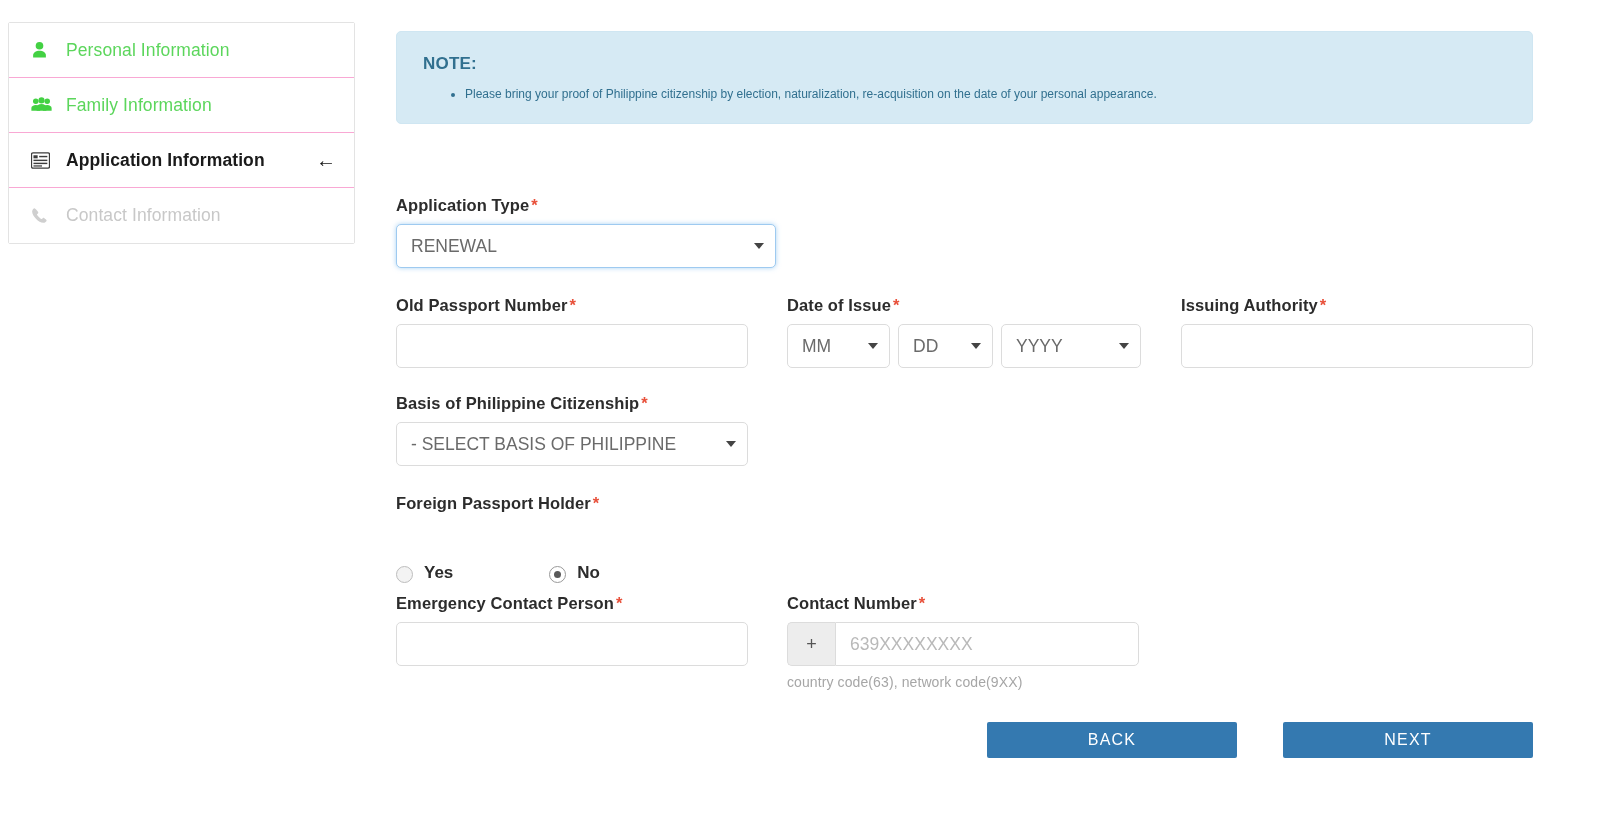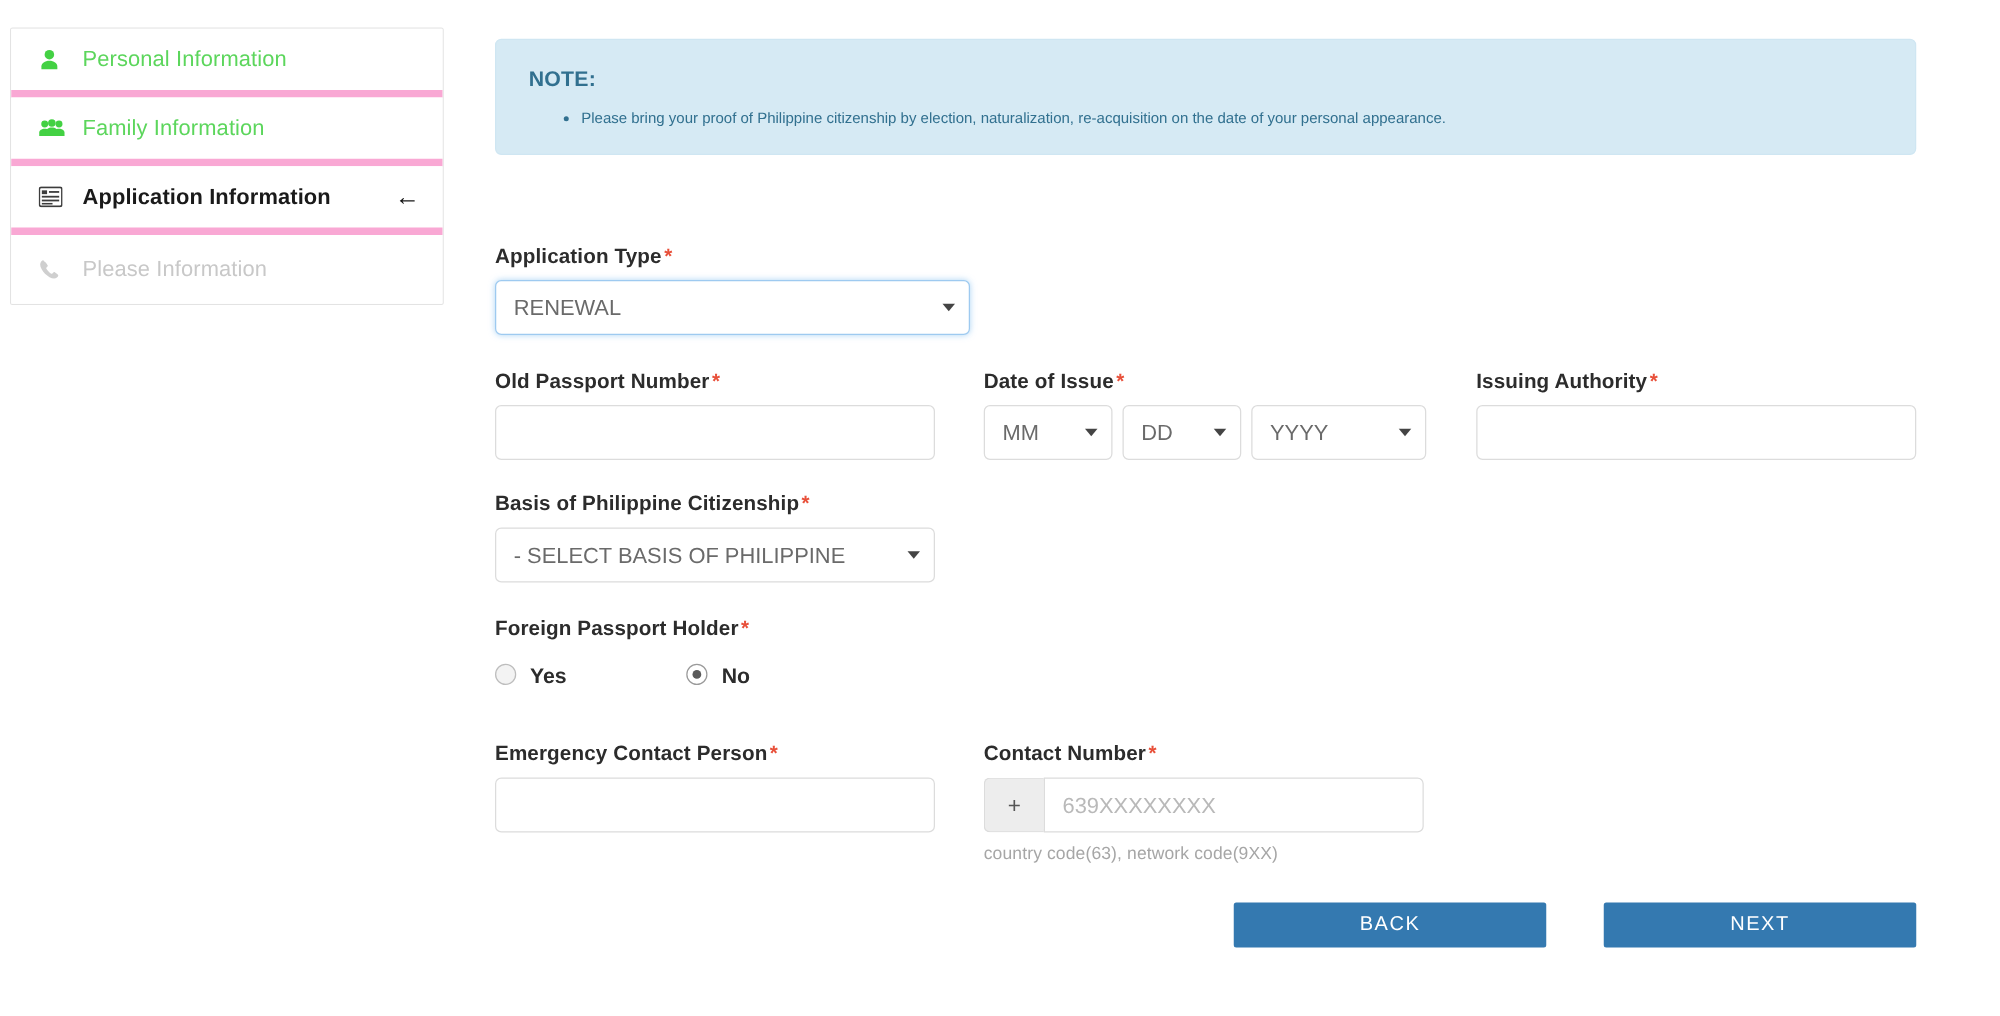--- a/index.html
+++ b/index.html
@@ -28,21 +28,21 @@
     width: 347px;
     background: #ffffff;
     border: 1px solid #e3e3e3;
     border-radius: 2px;
   }
   .side-item {
     display: flex;
     align-items: center;
     height: 55px;
     padding: 0 18px 0 22px;
-    border-bottom: 6px solid #f9a8d4;
+    border-bottom: 1px solid #f9a8d4;
     font-size: 17.5px;
     letter-spacing: .1px;
     cursor: pointer;
     background: #fff;
   }
   .side-item:last-child { border-bottom: none; }
   .side-ico {
     width: 24px;
     min-width: 24px;
     margin-right: 11px;
@@ -148,21 +148,21 @@
     border-right: 5px solid transparent;
     border-top: 6px solid #444;
     pointer-events: none;
   }
 
   
   .blk { position: absolute; }
 
   
   .radio-row { display: flex; align-items: center; }
-  .radio-opt { display: flex; align-items: flex-start; margin-right: 96px; cursor: pointer; }
+  .radio-opt { display: flex; align-items: flex-end; margin-right: 96px; cursor: pointer; margin-top: 32px; }
   .rdo {
     width: 17px; height: 17px; border-radius: 50%;
     border: 1px solid #bdbdbd;
     background: #f3f3f3;
     margin-right: 11px;
     position: relative;
     display: inline-block;
   }
   .rdo.on { background: #fff; border-color: #9a9a9a; }
   .rdo.on::after {
@@ -268,21 +268,21 @@
       <span class="side-label">Application Information</span>
       <span class="side-arrow">←</span>
     </div>
 
     <div class="side-item disabled">
       <span class="side-ico">
         <svg width="18" height="18" viewBox="0 0 16 16">
             <path d="M3.2 1.1C2.3 1.1 1 2.6 1 4.1c0 4 5.9 10 9.9 10 1.5 0 3-1.3 3-2.2 0-.5-2.4-2.4-2.9-2.4-.5 0-1.1 1.2-1.7 1.2-.8 0-4-3.2-4-4 0-.6 1.2-1.2 1.2-1.7 0-.5-1.9-2.9-2.3-2.9z"></path>
           </svg>
       </span>
-      <span class="side-label">Please Information</span>
+      <span class="side-label">Contact Information</span>
     </div>
 
   </div>
 
   <div class="main">
 
     <div class="note-box">
       <p class="note-title">NOTE:</p>
       <ul class="note-list">
         <li>Please bring your proof of Philippine citizenship by election, naturalization, re-acquisition on the date of your personal appearance.</li>

